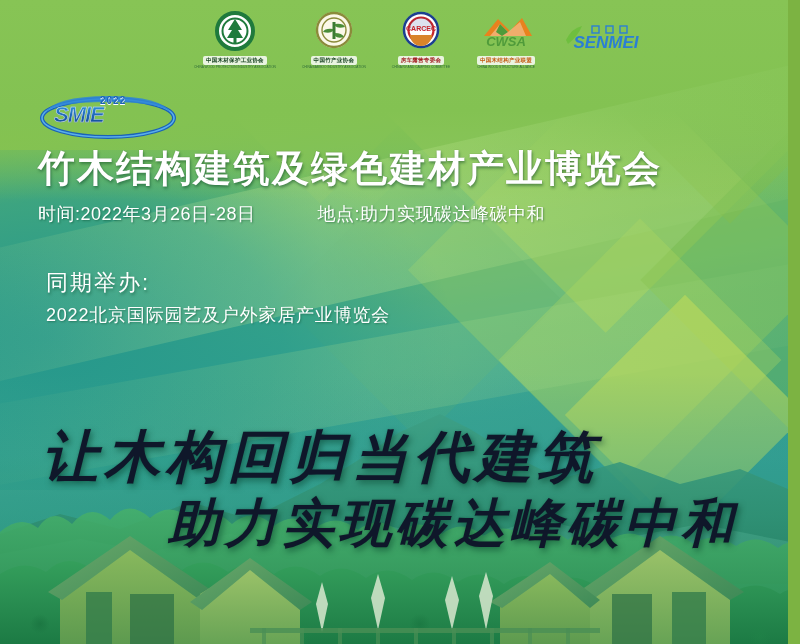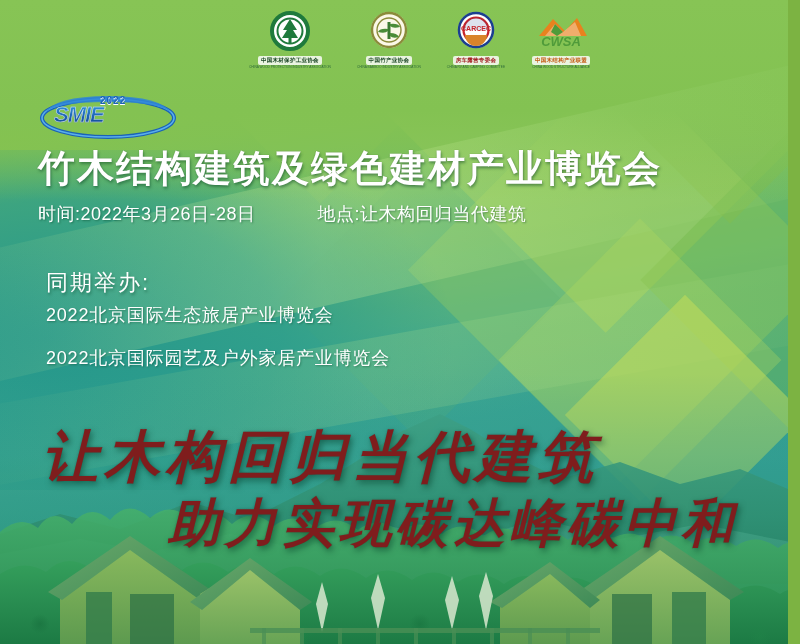--- a/index.html
+++ b/index.html
@@ -162,21 +162,21 @@
     display:flex; flex-direction:column; gap:19px;
   }
   .concurrent-item {
     color:#ffffff; font-size:18px; letter-spacing:.8px;
     text-shadow:1px 1px 2px rgba(0,60,30,.40);
     white-space:nowrap;
   }
 
   
   .slogan {
-    position:absolute; color:#7f1d1d; white-space:nowrap;
+    position:absolute; color:#0f172a; white-space:nowrap;
     font-weight:bold; font-style:italic;
     font-family:"Liberation Serif","DejaVu Serif",serif;
     text-shadow:2px 3px 6px rgba(0,55,35,.55), 0 0 2px rgba(0,0,0,.2);
   }
   .slogan-1 { left:42px;  top:420px; font-size:56px; letter-spacing:6px; }
   .slogan-2 { left:168px; top:489px; font-size:52px; letter-spacing:5px; }
 </style>
 </head>
 <body>
 
@@ -345,41 +345,50 @@
       <svg width="60" height="44" viewBox="0 0 60 44">
         <path d="M8 26 L22 9 L34 21 L46 8 L56 26 Z" fill="#e8821e"></path>
         <path d="M14 26 L24 14 L32 22 L44 12 L50 26 Z" fill="#ffffff" opacity=".35"></path>
         <path d="M24 14 L32 22 L26 26 L20 22 Z" fill="#4f9b3a"></path>
         <text x="30" y="36" font-size="13" font-weight="bold" font-style="italic" fill="#4f9b3a" text-anchor="middle" font-family="Liberation Sans, sans-serif">CWSA</text>
       </svg>
       <span class="logo-cap org">中国木结构产业联盟</span>
       <span class="logo-sub">CHINA WOOD STRUCTURE ALLIANCE</span>
     </div>
 
+    <div class="logo">
+      <svg width="84" height="34" viewBox="0 0 84 34">
+        <path d="M4 18 q6 -12 16 -14 q-4 10 -14 18 z" fill="#6fbf3f"></path>
+        <rect x="30" y="4" width="7" height="7" fill="none" stroke="#2b7fd4" stroke-width="1.4"></rect>
+        <rect x="44" y="4" width="7" height="7" fill="none" stroke="#2b7fd4" stroke-width="1.4"></rect>
+        <rect x="58" y="4" width="7" height="7" fill="none" stroke="#2b7fd4" stroke-width="1.4"></rect>
+        <text x="44" y="26" font-size="17" font-weight="bold" font-style="italic" fill="#2b7fd4" text-anchor="middle" font-family="Liberation Sans, sans-serif">SENMEI</text>
+      </svg>
+      <span class="logo-sub"></span>
+    </div>
   </div>
 
   <div class="smie-wrap">
     <svg width="140" height="50" viewBox="0 0 140 50" style="position:absolute;left:0;top:0">
       <ellipse cx="70" cy="26" rx="66" ry="19" fill="none" stroke="#1a62b8" stroke-width="4"></ellipse>
       <ellipse cx="70" cy="26" rx="66" ry="19" fill="none" stroke="#5ab0ea" stroke-width="1.6"></ellipse>
       <path d="M6 22 q10 -18 64 -18 q54 0 64 18 q-8 -12 -64 -12 q-56 0 -64 12z" fill="#2f86d6" opacity=".85"></path>
     </svg>
     <span class="smie-year">2022</span>
     <span class="smie-text">SMIE</span>
   </div>
 
   <div class="title-2">竹木结构建筑及绿色建材产业博览会</div>
 
   <div class="meta-row">
     <span class="meta-item">时间:2022年3月26日-28日</span>
-    <span class="meta-item">地点:让木构回归当代建筑</span>
+    <span class="meta-item">地点:助力实现碳达峰碳中和</span>
   </div>
 
   <div class="concurrent-title">同期举办:</div>
   <div class="concurrent-list">
-    <span class="concurrent-item">2022北京国际生态旅居产业博览会</span>
     <span class="concurrent-item">2022北京国际园艺及户外家居产业博览会</span>
   </div>
 
   <div class="slogan slogan-1">让木构回归当代建筑</div>
   <div class="slogan slogan-2">助力实现碳达峰碳中和</div>
 
 </div>
 
 </body></html>

